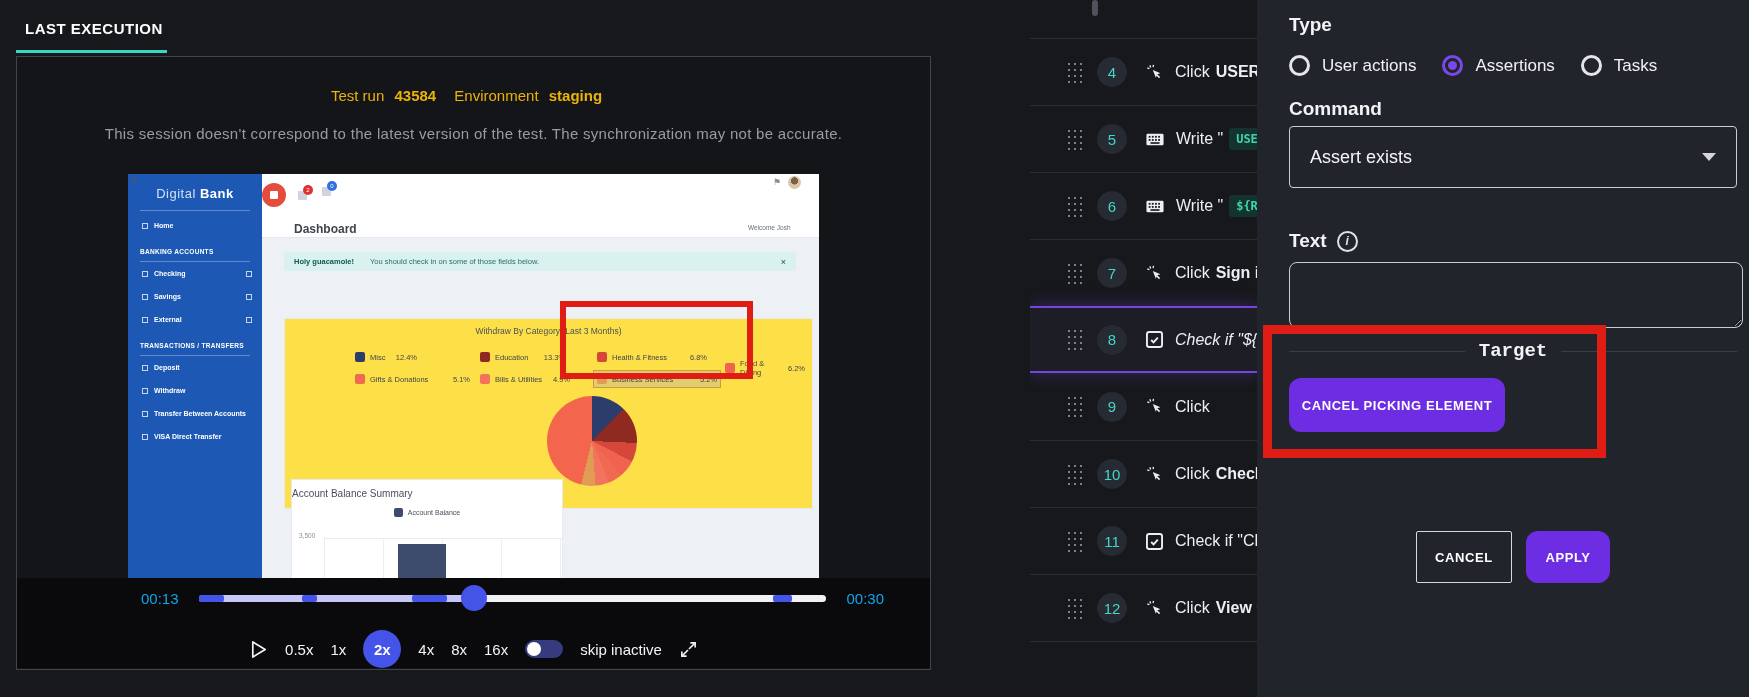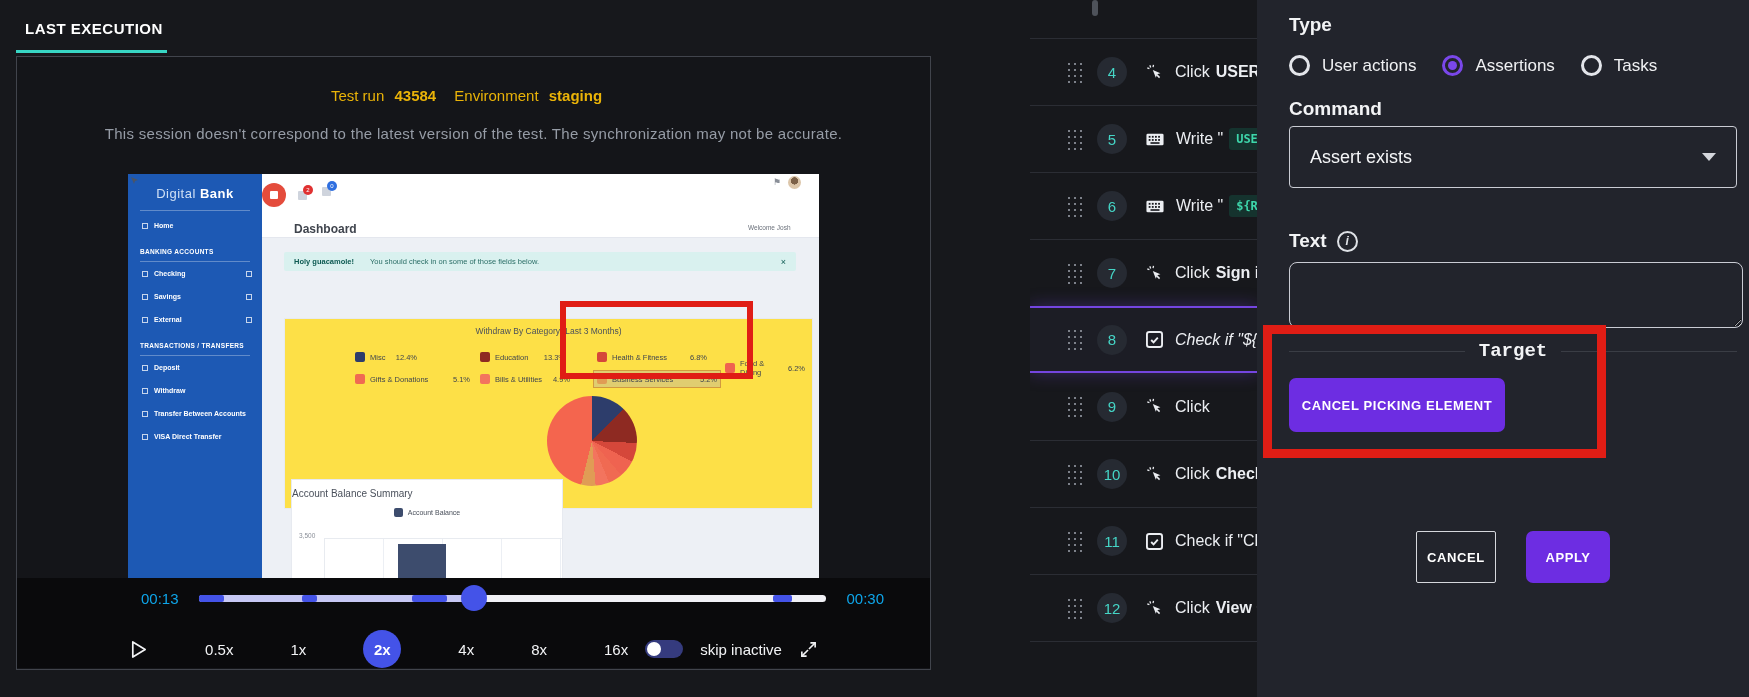--- a/index.html
+++ b/index.html
@@ -51,21 +51,21 @@
   .mini-bar{position:absolute;}
 
   
   .player{background:#0a0a0c;}
   .ptime{font-size:15px;color:#0ea5e9;flex:none;}
   .ptrack{position:relative;height:7px;border-radius:4px;background:#f1f1f6;flex:1;margin:0 20px;}
   .pfill{position:absolute;left:0;top:0;height:7px;border-radius:4px 0 0 4px;background:#c7c8f5;}
   .pmark{position:absolute;top:0;height:7px;background:#4453e8;border-radius:2px;}
   .pknob{position:absolute;top:-10px;width:26px;height:26px;border-radius:50%;background:#4453e8;transform:translateX(-50%);}
   .pctrl{display:flex;align-items:center;justify-content:center;gap:17px;}
-  .pspeed{font-size:15px;color:#f2f3f5;margin-left:40px;}
+  .pspeed{font-size:15px;color:#f2f3f5;}
   .pspeed.active{width:38px;height:38px;border-radius:50%;background:#4453e8;color:#fff;
                  display:flex;align-items:center;justify-content:center;font-weight:bold;}
   .ptoggle{width:38px;height:18px;border-radius:9px;background:#353b7e;position:relative;}
   .ptoggle .knob{position:absolute;left:2px;top:2px;width:14px;height:14px;border-radius:50%;background:#fff;}
   .pskip{font-size:15px;color:#f2f3f5;}
 
   
   .steps{left:1030px;top:38px;width:227px;height:640px;overflow:hidden;}
   .step{position:absolute;left:0;width:100%;height:67px;display:flex;align-items:center;
         padding-left:36px;box-sizing:border-box;border-top:1px solid #2b2d34;gap:0;}
@@ -100,21 +100,21 @@
   .caret{margin-left:auto;width:0;height:0;border-left:7px solid transparent;
          border-right:7px solid transparent;border-top:8px solid #d4d6dc;}
   .info{width:21px;height:21px;border-radius:50%;border:2px solid #dfe2e7;box-sizing:border-box;
         display:inline-flex;align-items:center;justify-content:center;
         font-size:12px;font-style:italic;font-weight:bold;color:#dfe2e7;margin-left:10px;}
   .textarea{border:1px solid #caccd4;border-radius:8px;background:transparent;}
   .div-label{display:flex;align-items:center;gap:14px;font-family:Liberation Mono, monospace;}
   .div-label::before,.div-label::after{content:"";flex:1;height:1px;background:#3a3d45;}
   .btn{display:flex;align-items:center;justify-content:center;font-size:13px;font-weight:bold;
        letter-spacing:.6px;color:#fff;box-sizing:border-box;}
-  .btn-purple{background:#6d2de2;border-radius:7px;}
+  .btn-purple{background:#6d2de2;border-radius:12px;}
   .btn-ghost{background:transparent;border:1px solid #d6d8dd;border-radius:2px;}
 
   .redbox{border:9px solid #e01d15;z-index:50;}
   .redbox-sm{border:6px solid #e01d15;z-index:50;}
 </style>
 </head>
 <body>
 
 <div class="abs tab-title" style="left:25px;top:20px">LAST EXECUTION</div>
 <div class="abs tab-underline" style="left:16px;top:50px;width:151px"></div>
@@ -499,18 +499,18 @@
     <span class="rp-h">Text</span>
     <span class="info">i</span>
   </div>
   <textarea class="abs textarea" style="left: 32px; top: 262px; width: 448px; height: 60px;" placeholder=""></textarea>
 
   <div class="abs div-label" style="left:32px;top:340px;width:448px">
     <span class="rp-h">Target</span>
   </div>
   <div class="abs btn btn-purple" style="left:32px;top:378px;width:216px;height:54px">CANCEL PICKING ELEMENT</div>
 
-  <div class="abs btn btn-ghost" style="left:159px;top:531px;width:80px;height:52px">CANCEL</div>
+  <div class="abs btn btn-ghost" style="left:159px;top:531px;width:96px;height:52px">CANCEL</div>
   <div class="abs btn btn-purple" style="left:269px;top:531px;width:84px;height:52px">APPLY</div>
 </div>
 
 <div class="abs redbox-sm" style="left:560px;top:301px;width:181px;height:66px"></div>
 <div class="abs redbox" style="left:1263px;top:325px;width:325px;height:115px"></div>
 
 </body></html>

